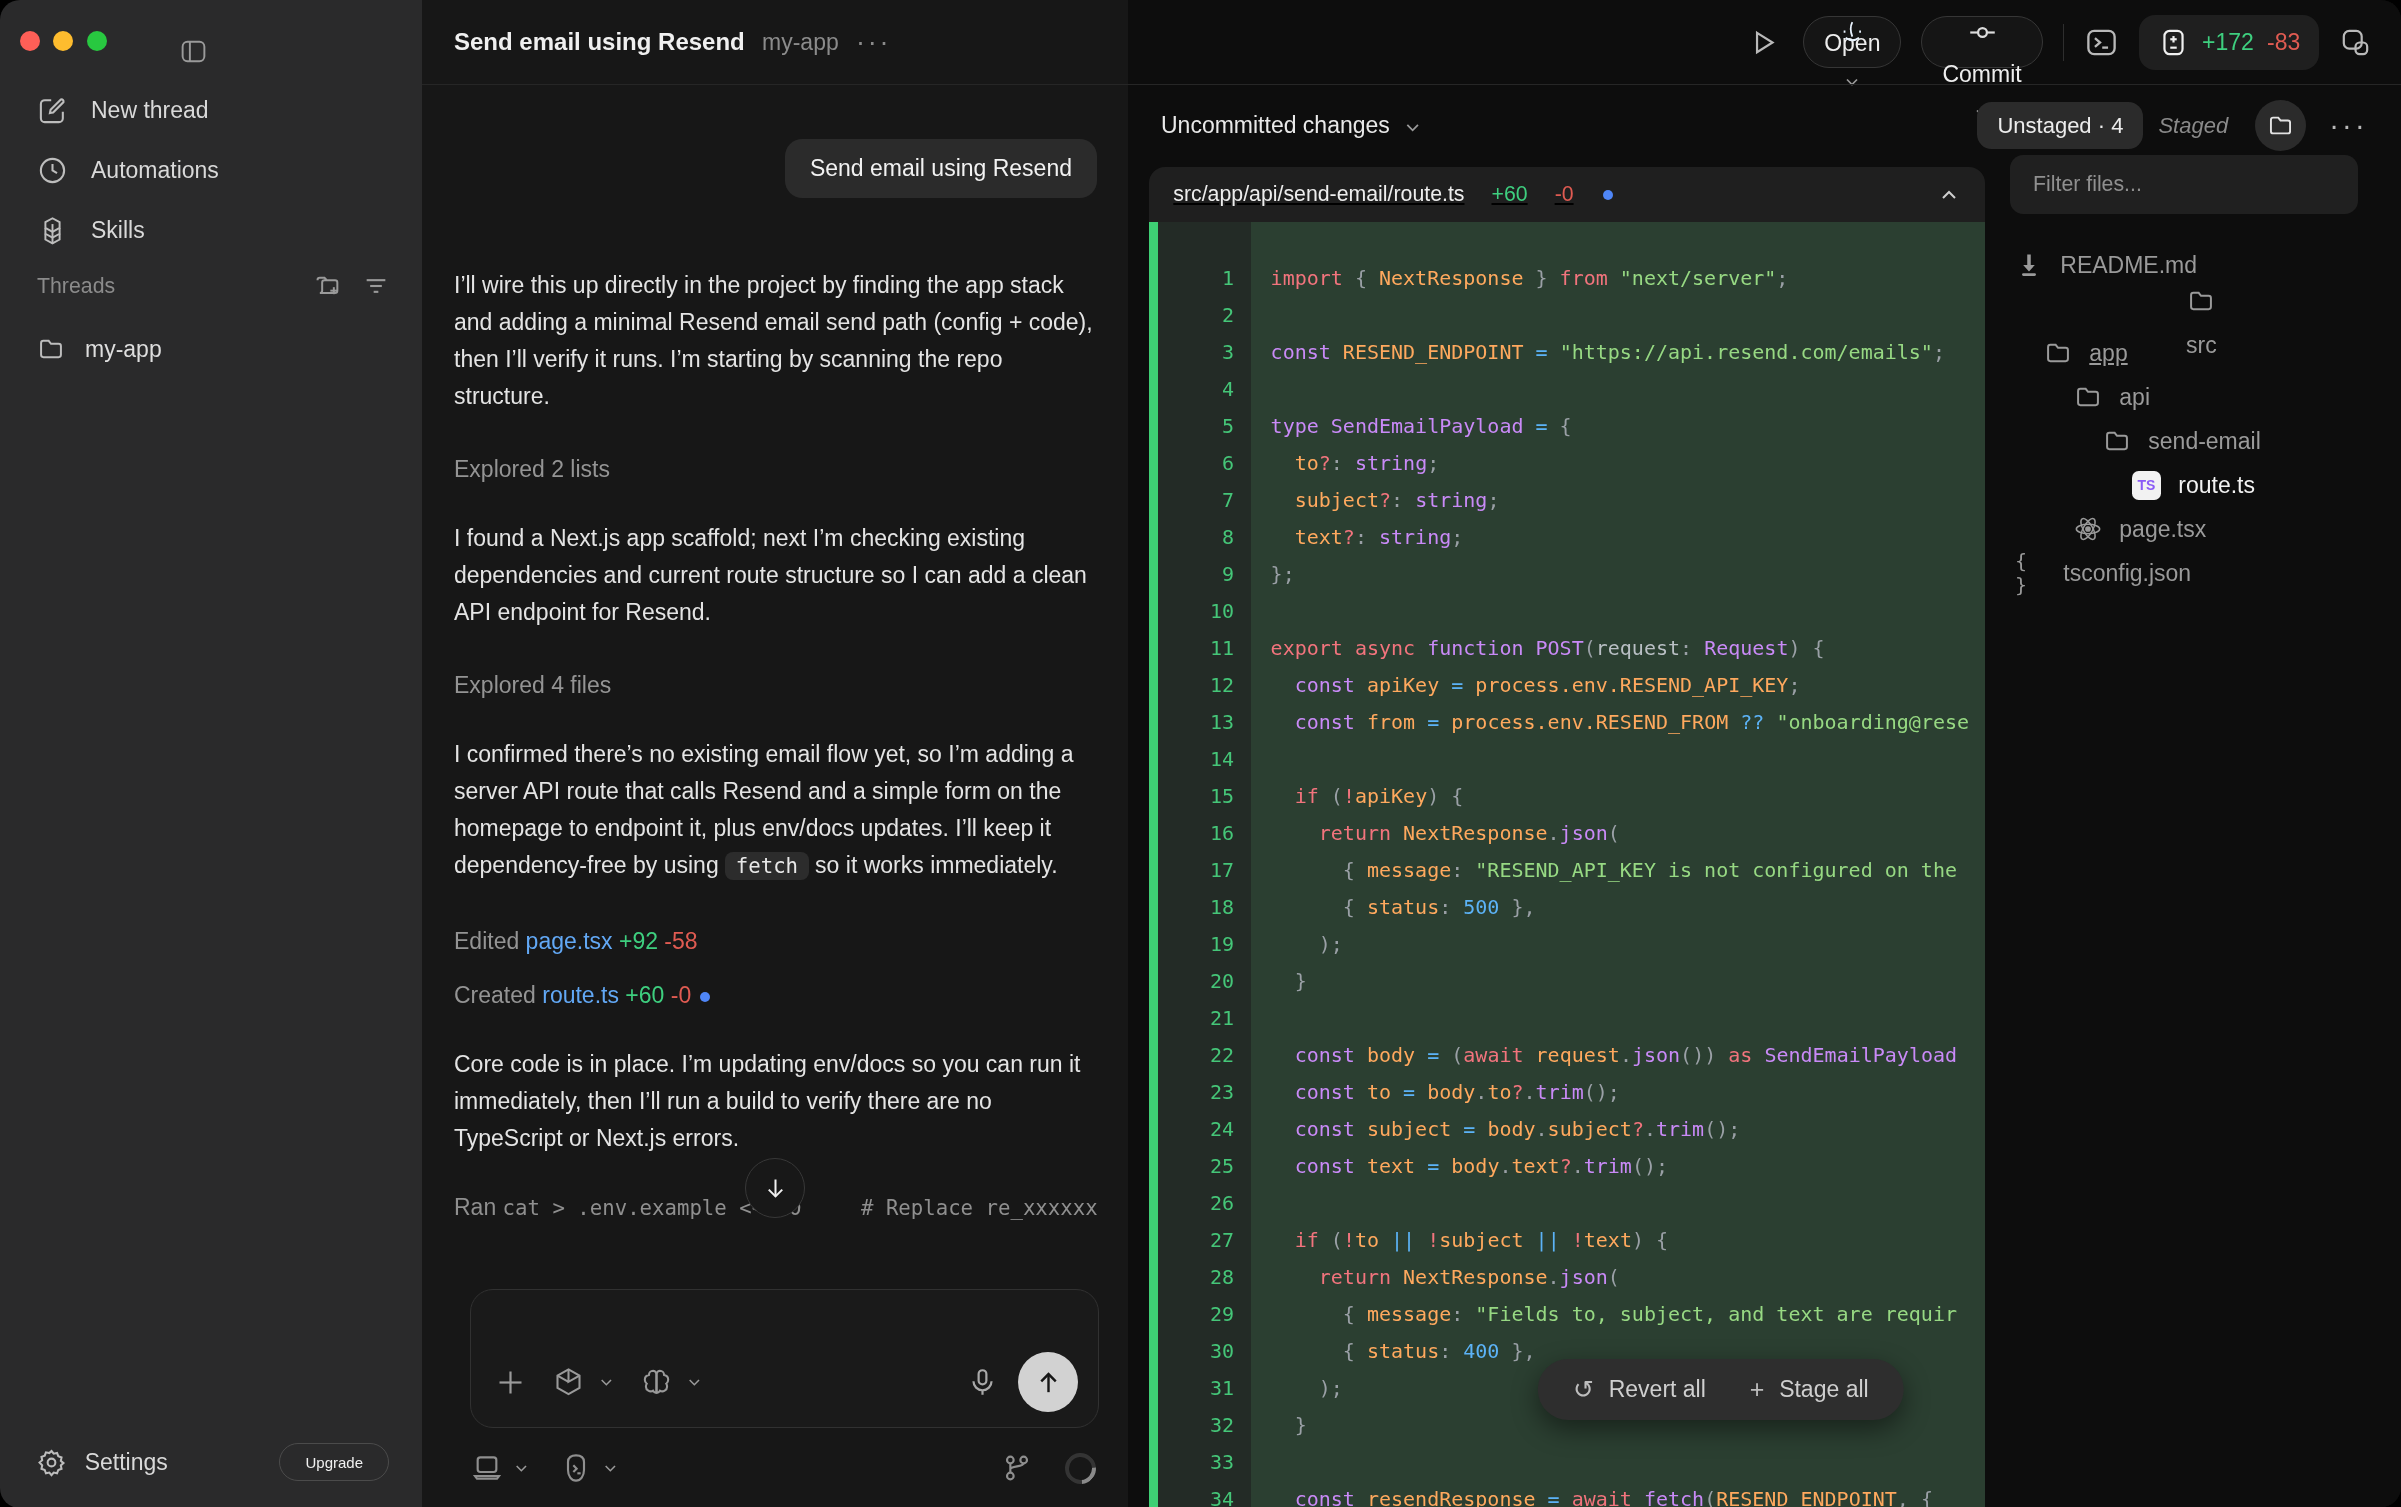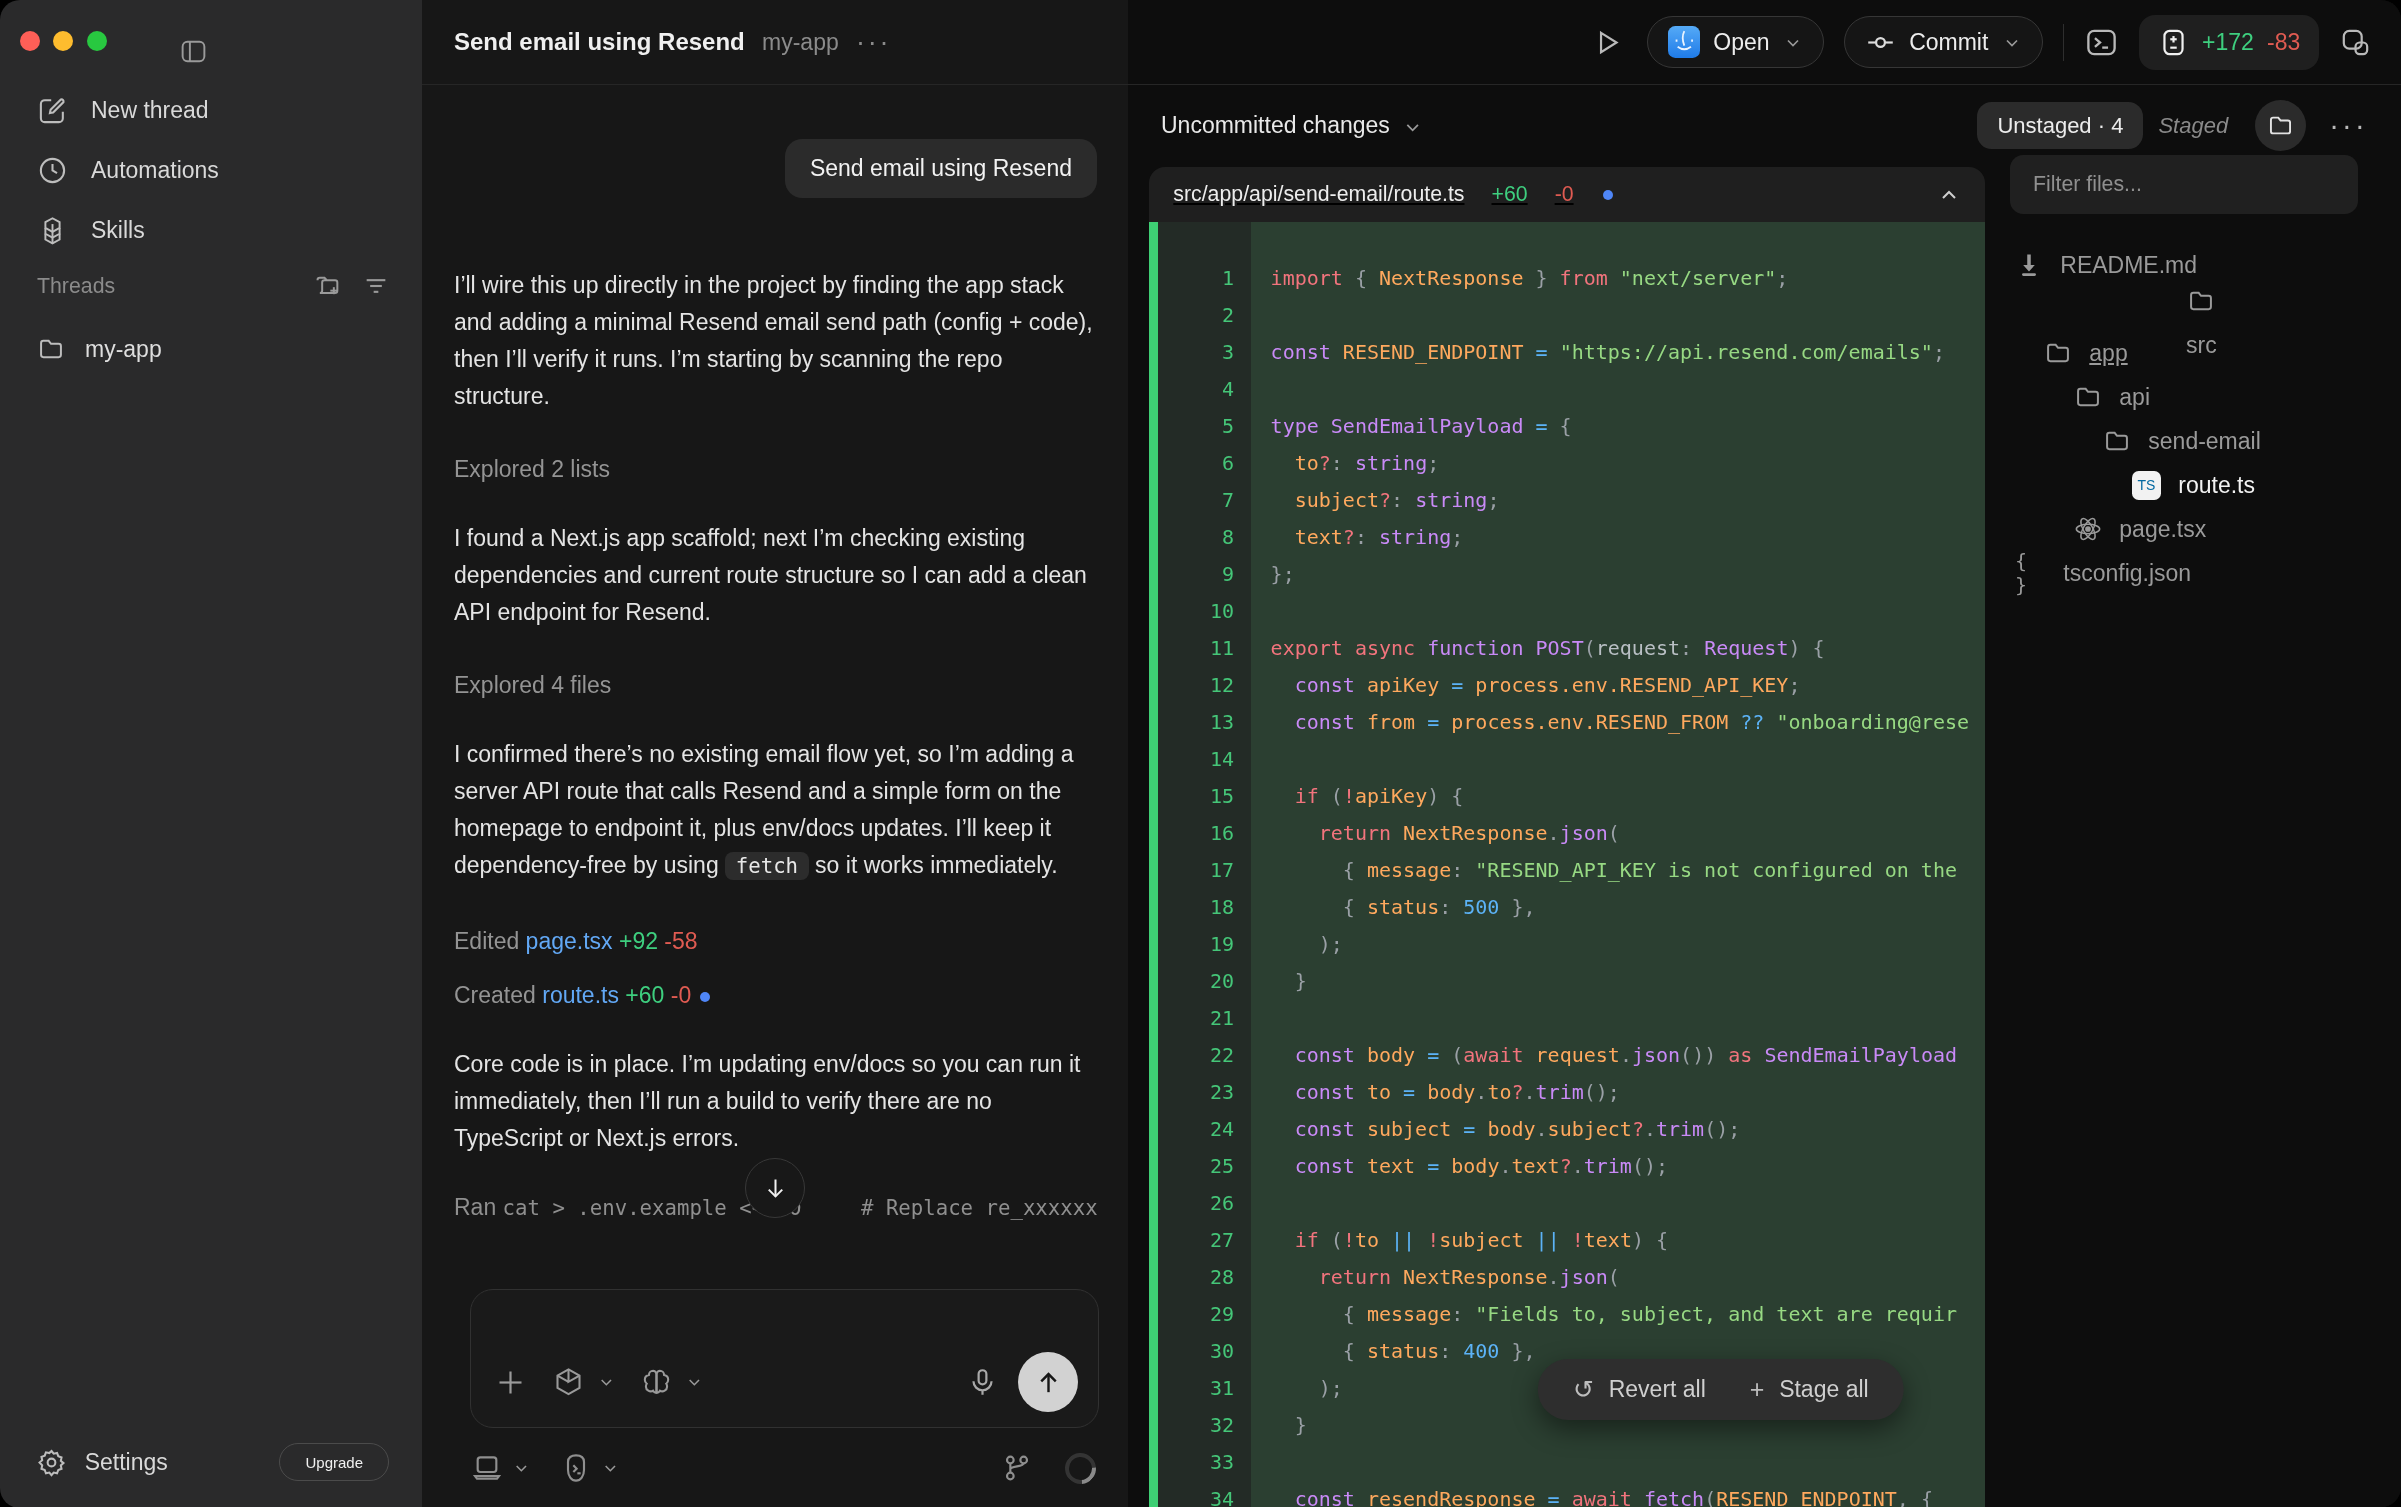--- a/index.html
+++ b/index.html
@@ -124,30 +124,30 @@
   .float-btn .g { font-size:25px; color:#bdbdbd; }
 
   
   .filter-box { position:absolute; top:155px; left:882px; width:348px; height:59px; background:#202020;
                 border-radius:13.3px; display:flex; align-items:center; padding:0 23px;
                 color:#8f8f8f; font-size:21.3px; }
   .tree { position:absolute; top:243px; left:887px; right:13.3px; }
   .tree-row { display:flex; align-items:center; height:44px; color:#9a9a9a; font-size:23px; gap:17.3px; }
   .tree-row.sel { color:#f2f2f2; }
   .tree-row .ic { width:28px; height:28px; flex:0 0 auto; }
-  .ts-badge { width:29px; height:29px; background:#f2f2f2; border-radius:6.7px; color:#0369a1;
-              font-weight:400; font-size:14px; display:flex; align-items:center; justify-content:center;
+  .ts-badge { width:29px; height:29px; background:#f2f2f2; border-radius:6.7px; color:#8b5cf6;
+              font-weight:700; font-size:14px; display:flex; align-items:center; justify-content:center;
               font-family:"Liberation Sans", sans-serif; }
   .braces-ic { font-family:"DejaVu Sans Mono", monospace; font-size:20px; color:#9a9a9a; width:31px; }
 
   
   .top-actions { position:absolute; top:0; right:29px; height:84px; display:flex; align-items:center; gap:20px; }
   .play-ic { width:31px; height:31px; color:#b9b9b9; margin-right:4px; }
   .tb-btn { height:52px; border:1.3px solid #363636; border-radius:27px; background:#151515;
-            display:flex; align-items:center; gap:13.3px; padding:0 20px; color:#ededed; font-size:23px; }
+            display:flex; align-items:center; gap:13.3px; padding:0 20px; color:#ededed; font-size:23px;flex-direction:column; }
   .tb-btn .chev { width:20px; height:20px; color:#9a9a9a; }
   .finder-ic { width:32px; height:32px; border-radius:7.3px;
                background:linear-gradient(180deg,#55aaf7,#1f7be8); position:relative; }
   .commit-ic { width:31px; height:31px; color:#dcdcdc; }
   .tb-divider { width:1.3px; height:37px; background:#2e2e2e; }
   .term-ic { width:35px; height:35px; color:#b9b9b9; }
   .stats-chip { height:55px; background:#1f1f1f; border-radius:16px; display:flex; align-items:center;
                 gap:13.3px; padding:0 18.7px; font-size:23px; }
   .pm-ic { width:31px; height:31px; color:#f0f0f0; }
   .overlap-ic { width:33px; height:33px; color:#b9b9b9; }

